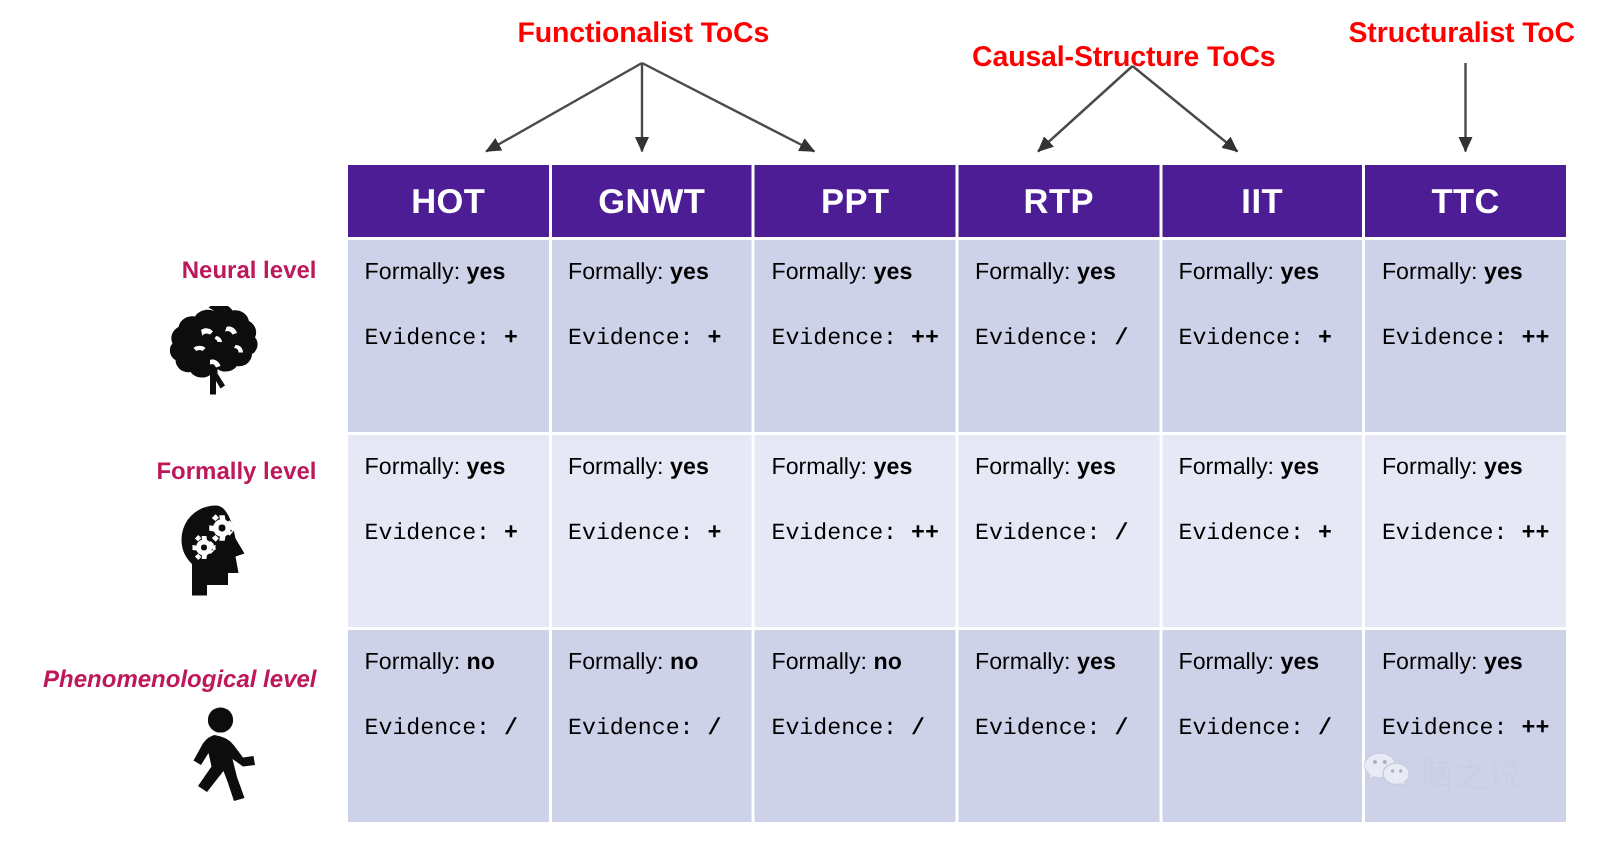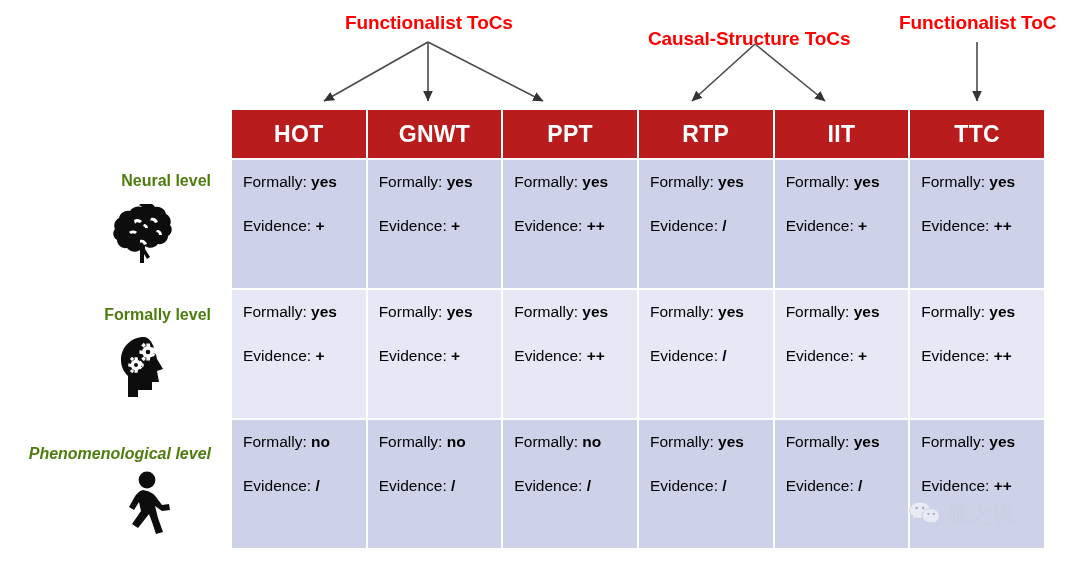--- a/index.html
+++ b/index.html
@@ -35,21 +35,21 @@
     left: 0; top: 0;
     width: 1080px;
     height: 563px;
     pointer-events: none;
   }
 
   
   .row-label {
     position: absolute;
     font-weight: bold;
-    color: #4d7c0f;
+    color: #be185d;
     font-size: 16px;
     white-space: nowrap;
     text-align: left;
     right: 869px;          
   }
   #row-label-neural    { top: 172px; }
   #row-label-cognitive { top: 306px; }
   #row-label-phenom    { top: 445px; font-style: italic; }
 
   
@@ -71,42 +71,42 @@
   #matrix-table {
     position: absolute;
     left: 230px;
     top: 108px;
     width: 816px;
     border-collapse: separate;
     border-spacing: 2px;
     table-layout: fixed;
   }
   #matrix-table th {
-    background: #b91c1c;
+    background: #4c1d95;
     color: #ffffff;
     font-size: 23px;
     font-weight: bold;
     height: 48px;
     padding: 0;
     text-align: center;
     vertical-align: middle;
     letter-spacing: 0.3px;
   }
   #matrix-table td {
     padding: 14px 0 0 11px;
     vertical-align: top;
     height: 114px;
     font-size: 15.5px;
     line-height: 1.0;
   }
   tr.row-dark td  { background: #CED2E8; }
   tr.row-light td { background: #E6E8F5; }
 
   .cell-line { white-space: nowrap; margin: 0; }
-  .cell-line.second { margin-top: 28px; }
+  .cell-line.second { margin-top: 28px; font-family: Liberation Mono, monospace; }
   .cell-line b { font-weight: bold; }
 
   
   #watermark {
     position: absolute;
     left: 908px;
     top: 500px;
     display: flex;
     align-items: center;
     gap: 5px;
@@ -117,21 +117,21 @@
     color: #c9ccdd;
     font-family: "DejaVu Sans", sans-serif;
     letter-spacing: 1px;
   }
 </style>
 </head>
 <body>
 
 <div id="label-functionalist" class="group-label">Functionalist ToCs</div>
 <div id="label-causal" class="group-label">Causal-Structure ToCs</div>
-<div id="label-structuralist" class="group-label">Functionalist ToC</div>
+<div id="label-structuralist" class="group-label">Structuralist ToC</div>
 
 <svg id="arrow-layer" viewBox="0 0 1080 563" xmlns="http://www.w3.org/2000/svg">
   <defs>
     <marker id="ah" markerWidth="9" markerHeight="9" refX="6.2" refY="3" orient="auto" markerUnits="strokeWidth">
       <path d="M0,0 L0,6 L6.5,3 z" fill="#333333"></path>
     </marker>
   </defs>
 
   <g>
     <line x1="428" y1="42" x2="324" y2="101" stroke="#4a4a4a" stroke-width="1.6" marker-end="url(#ah)"></line>

